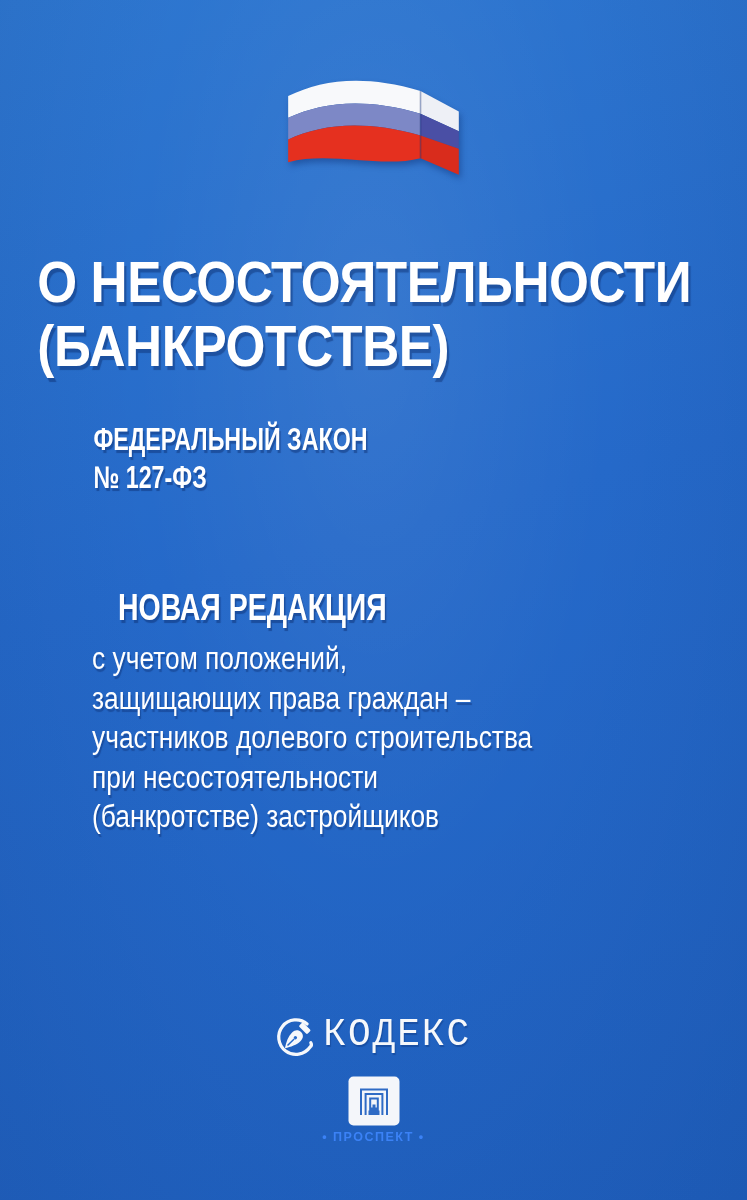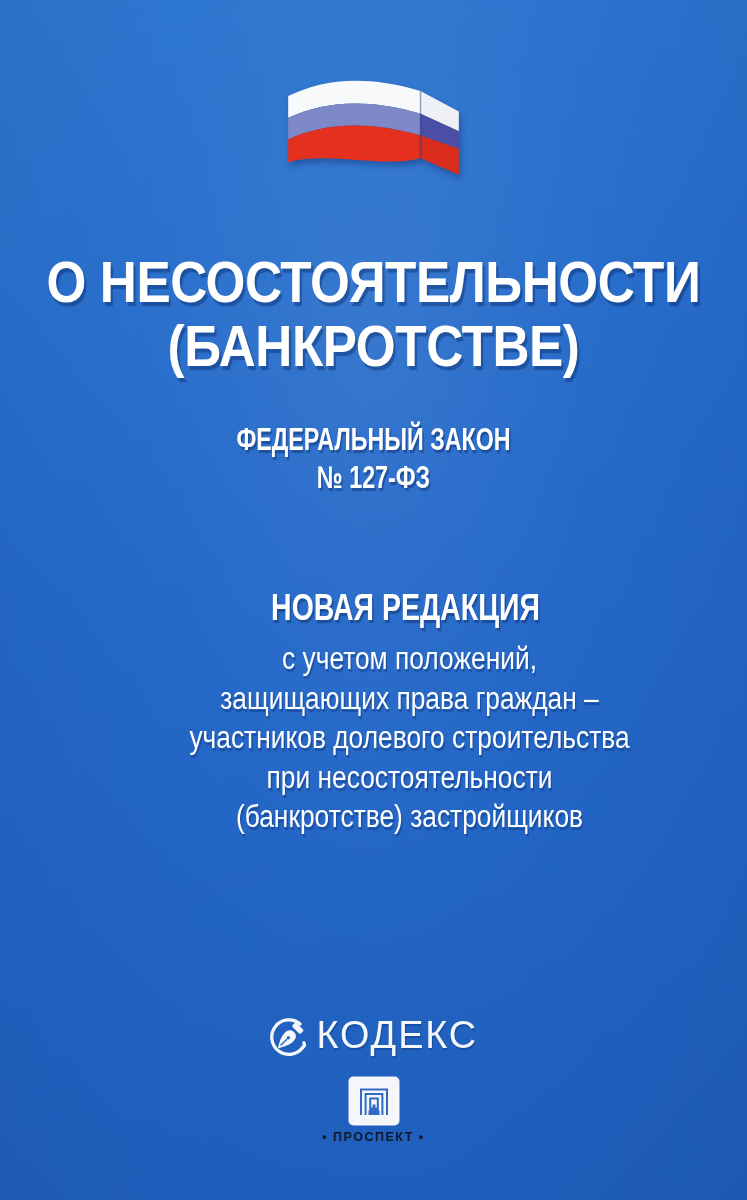--- a/index.html
+++ b/index.html
@@ -17,21 +17,21 @@
   
   .sheen {
     position: absolute; inset: 0;
     background: radial-gradient(ellipse at 50% 28%, rgba(255,255,255,0.07) 0%, rgba(255,255,255,0) 45%, rgba(0,20,70,0.10) 100%);
     pointer-events: none;
   }
   .abs-center {
     position: absolute;
     left: 0;
     width: 100%;
-    text-align: center;
+    text-align: left;
     color: #ffffff;
   }
   .flag-wrap {
     top: 70px;
     display: flex;
     justify-content: center;
   }
   .flag-wrap svg {
     filter: drop-shadow(2px 4px 3px rgba(0, 25, 90, 0.35));
   }
@@ -83,40 +83,41 @@
     transform-origin: 50% 50%;
   }
   .kodeks {
     top: 1010px;
     display: flex;
     justify-content: center;
     align-items: center;
     gap: 2px;
     height: 50px;
     text-shadow: 1px 2px 1px rgba(8, 35, 95, 0.30);
+    font-family: Liberation Mono, monospace;
   }
   .kodeks-label {
     font-size: 39px;
     letter-spacing: 2px;
     font-weight: normal;
     color: #f6f8fb;
     transform: scaleX(0.97);
   }
   .prospekt {
     top: 1076px;
     display: flex;
     flex-direction: column;
     align-items: center;
     gap: 4px;
   }
   .prospekt-label {
     font-size: 12.5px;
     font-weight: bold;
     letter-spacing: 1.5px;
-    color: #0f172a;
+    color: #3b82f6;
     white-space: nowrap;
   }
 </style>
 </head>
 <body>
 
 <div class="sheen"></div>
 
 <div class="abs-center flag-wrap">
   <svg width="182" height="108" viewBox="0 0 176 104">

